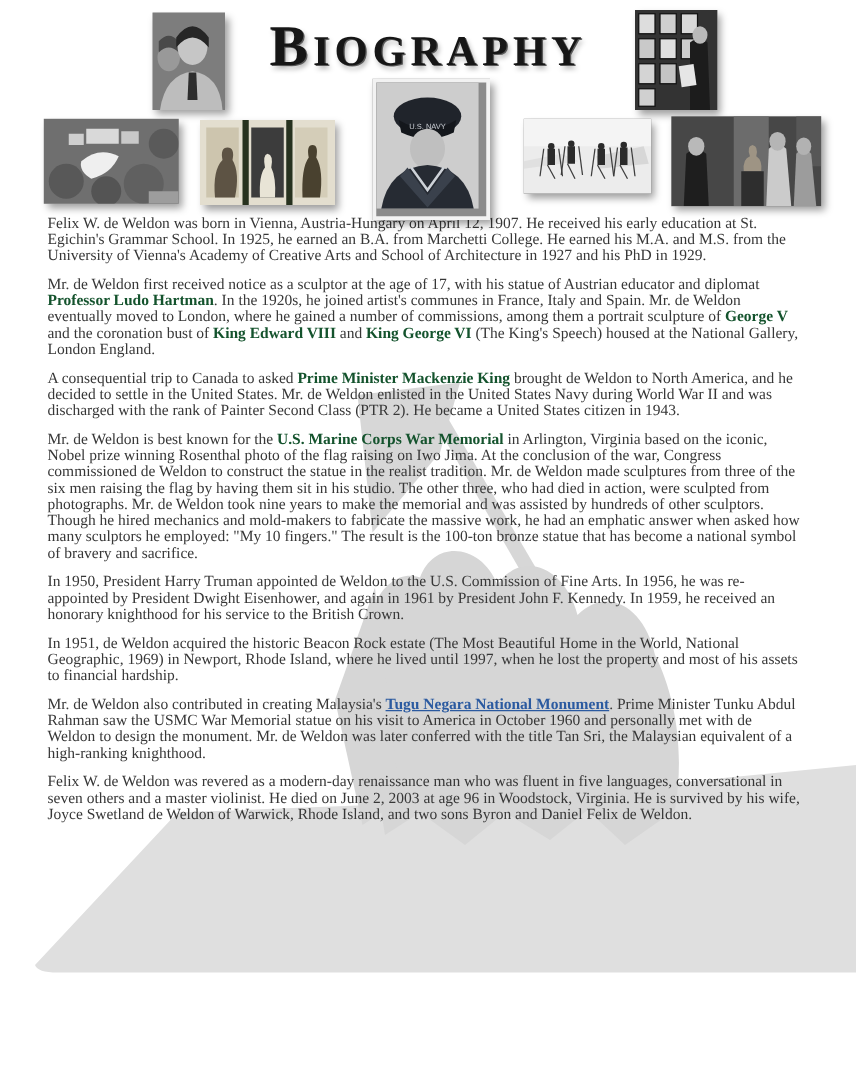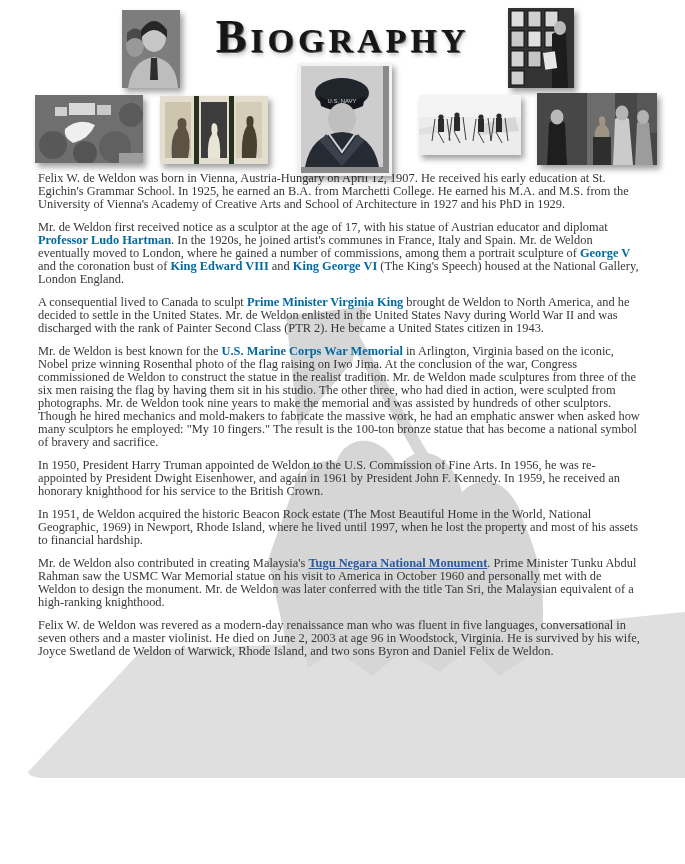--- a/index.html
+++ b/index.html
@@ -34,21 +34,21 @@
   .ph-skiers   { left:419px; top:95px;  width:102px; height:60px; }
   .ph-menbust  { left:537px; top:93px;  width:120px; height:72px; }
 
   
   .bio {
     position:absolute; left:38px; top:172px; width:604px; z-index:1;
     font-size:12.4px; line-height:13px; color:#373737;
     text-align:left;
   }
   .bio p { margin:0 0 10px 0; }
-  .bio .b { font-weight:bold; color:#0369a1; }
+  .bio .b { font-weight:bold; color:#14532d; }
   .bio a.link { font-weight:bold; text-decoration:underline;text-align:right; }
 </style>
 </head>
 <body>
 
 <div class="page">
 
   <svg class="watermark" viewBox="0 0 685 864" xmlns="http://www.w3.org/2000/svg">
 
     <path d="M28,772 L142,650 L400,640 L685,612 L685,778 L46,778 Q30,778 28,772 Z" fill="#dfdfdf"></path>
@@ -188,21 +188,21 @@
         <ellipse cx="85" cy="20" rx="6.5" ry="7.5" fill="#b5b5b5"></ellipse>
         <path d="M98,72 L100,30 Q106,24 112,30 L116,72 Z" fill="#9c9c9c"></path>
         <ellipse cx="106" cy="24" rx="6" ry="7" fill="#b2b2b2"></ellipse>
       </svg>
     </div>
   </div>
 
   <main class="bio">
       <p><span>Felix W. de Weldon was born in Vienna, Austria-Hungary on April 12, 1907. He received his early education at St. Egichin's Grammar School. In 1925, he earned an B.A. from Marchetti College. He earned his M.A. and M.S. from the University of Vienna's Academy of Creative Arts and School of Architecture in 1927 and his PhD in 1929.</span></p>
       <p><span>Mr. de Weldon first received notice as a sculptor at the age of 17, with his statue of Austrian educator and diplomat </span><span class="b">Professor Ludo Hartman</span><span>. In the 1920s, he joined artist's communes in France, Italy and Spain. Mr. de Weldon eventually moved to London, where he gained a number of commissions, among them a portrait sculpture of </span><span class="b">George V</span><span> and the coronation bust of </span><span class="b">King Edward VIII</span><span> and </span><span class="b">King George VI</span><span> (The King's Speech)  housed at the National Gallery, London England.</span></p>
-      <p><span>A consequential lived to Canada to sculpt </span><span class="b">Prime Minister Virginia King</span><span> brought de Weldon to North America, and he decided to settle in the United States. Mr. de Weldon enlisted in the United States Navy during World War II and was discharged with the rank of Painter Second Class (PTR 2). He became a United States citizen in 1943.</span></p>
+      <p><span>A consequential trip to Canada to asked </span><span class="b">Prime Minister Mackenzie King</span><span> brought de Weldon to North America, and he decided to settle in the United States. Mr. de Weldon enlisted in the United States Navy during World War II and was discharged with the rank of Painter Second Class (PTR 2). He became a United States citizen in 1943.</span></p>
       <p><span>Mr. de Weldon is best known for the </span><span class="b">U.S. Marine Corps War Memorial</span><span> in Arlington, Virginia based on the iconic, Nobel prize winning Rosenthal photo of the flag raising on Iwo Jima. At the conclusion of the war, Congress commissioned de Weldon to construct the statue in the realist tradition. Mr. de Weldon made sculptures from three of the six men raising the flag by having them sit in his studio. The other three, who had died in action, were sculpted from photographs. Mr. de Weldon took nine years to make the memorial and was assisted by hundreds of other sculptors. Though he hired mechanics and mold-makers to fabricate the massive work, he had an emphatic answer when asked how many sculptors he employed: "My 10 fingers." The result is the 100-ton bronze statue that has become a national symbol of bravery and sacrifice.</span></p>
       <p><span>In 1950, President Harry Truman appointed de Weldon to the U.S. Commission of Fine Arts. In 1956, he was re-appointed by President Dwight Eisenhower, and again in 1961 by President John F. Kennedy. In 1959, he received an honorary knighthood for his service to the British Crown.</span></p>
       <p><span>In 1951, de Weldon acquired the historic Beacon Rock estate (The Most Beautiful Home in the World, National Geographic, 1969) in Newport, Rhode Island, where he lived until 1997, when he lost the property and most of his assets to financial hardship.</span></p>
       <p><span>Mr. de Weldon also contributed in creating Malaysia's </span><a href="#" class="link" style="color: rgb(43, 90, 160);">Tugu Negara National Monument</a><span>. Prime Minister Tunku Abdul Rahman saw the USMC War Memorial statue on his visit to America in October 1960 and personally met with de Weldon to design the monument. Mr. de Weldon was later conferred with the title Tan Sri, the Malaysian equivalent of a high-ranking knighthood.</span></p>
       <p><span>Felix W. de Weldon was revered as a modern-day renaissance man who was fluent in five languages, conversational in seven others and a master violinist. He died on June 2, 2003 at age 96 in Woodstock, Virginia. He is survived by his wife, Joyce Swetland de Weldon of Warwick, Rhode Island, and two sons Byron and Daniel Felix de Weldon.</span></p>
     </main>
 
 </div>
 
 </body></html>

